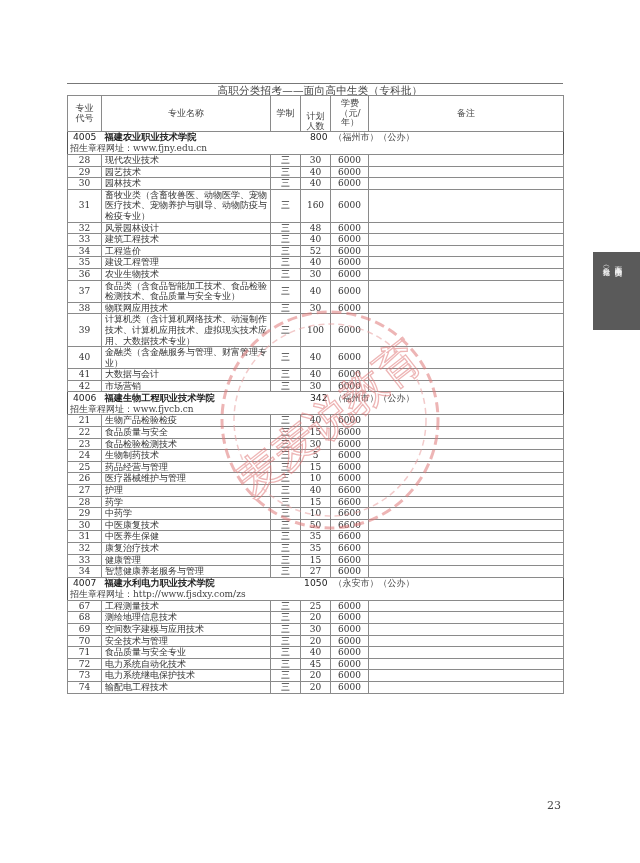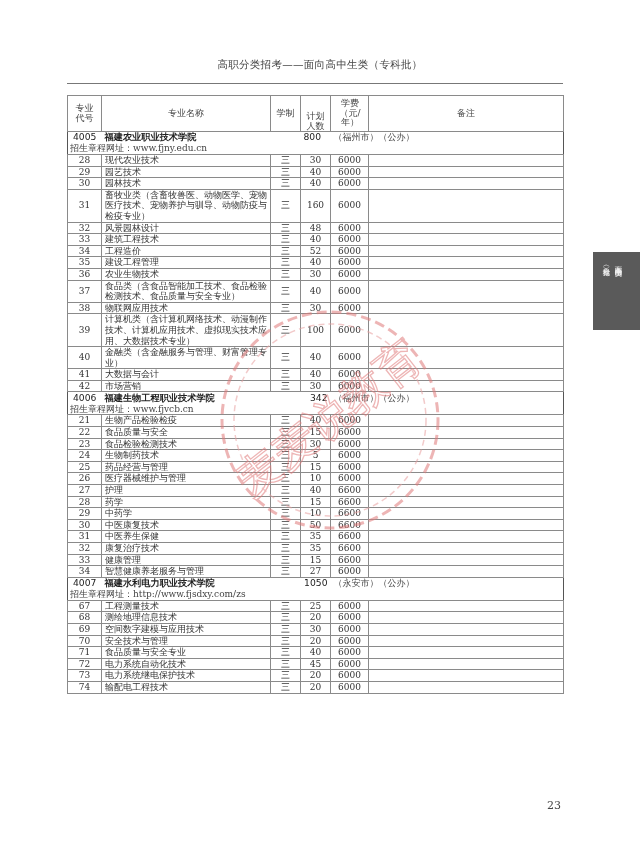--- a/index.html
+++ b/index.html
@@ -1,18 +1,18 @@
 <!DOCTYPE html>
 <html><head>
 <meta charset="utf-8">
 <style>
   html, body { margin:0; padding:0; background:#ffffff; }
   body { width:640px; height:863px; position:relative; overflow:hidden;
          font-family:"DejaVu Serif","Liberation Serif",serif; color:#333; }
-  .page-header { position:absolute; top:58px; left:0; width:640px; text-align:center;
+  .page-header { position:absolute; top:84px; left:0; width:640px; text-align:center;
          font-size:10.5px; color:#444; letter-spacing:0.3px; }
   .header-rule { position:absolute; top:83px; left:67px; width:496px; height:1px; background:#777; }
   table.plan { position:absolute; top:95px; left:67px; width:496px;
          border-collapse:collapse; table-layout:fixed; font-size:9px; color:#333; }
   table.plan td, table.plan th { border:1px solid #8a8a8a; padding:0 3px; line-height:10.6px;
          vertical-align:middle; overflow:hidden; }
   table.plan { border:1.5px solid #555; }
   table.plan th { font-weight:normal; font-size:9px; line-height:9.5px; height:22px; color:#444; }
   col.c-code { width:34px; } col.c-name { width:169px; } col.c-dur { width:30px; }
   col.c-num { width:30px; } col.c-fee { width:38px; } col.c-note { width:195px; }
@@ -53,21 +53,21 @@
       <th>学制</th>
       <th><span style="display:inline-block;width:20px;margin-top:16px;">计划人数</span></th>
       <th><span style="display:inline-block;width:32px;">学费（元/年）</span></th>
       <th>备注</th>
     </tr>
   </thead>
   <tbody id="tbody">
       <tr class="school">
         <td class="sch-code">4005</td>
         <td colspan="2"><span class="sch-name">福建农业职业技术学院</span></td>
-        <td class="num" style="text-align:left">800</td>
+        <td class="num" style="text-align:right">800</td>
         <td colspan="2" style="font-family:'DejaVu Serif',serif;font-size:9px;color:#444">（福州市）（公办）</td>
       </tr>
       <tr class="url">
         <td colspan="6">招生章程网址：www.fjny.edu.cn</td>
       </tr>
       <tr class="row">
         <td class="code">28</td>
         <td class="name">现代农业技术</td>
         <td class="dur">三</td>
         <td class="num">30</td>

